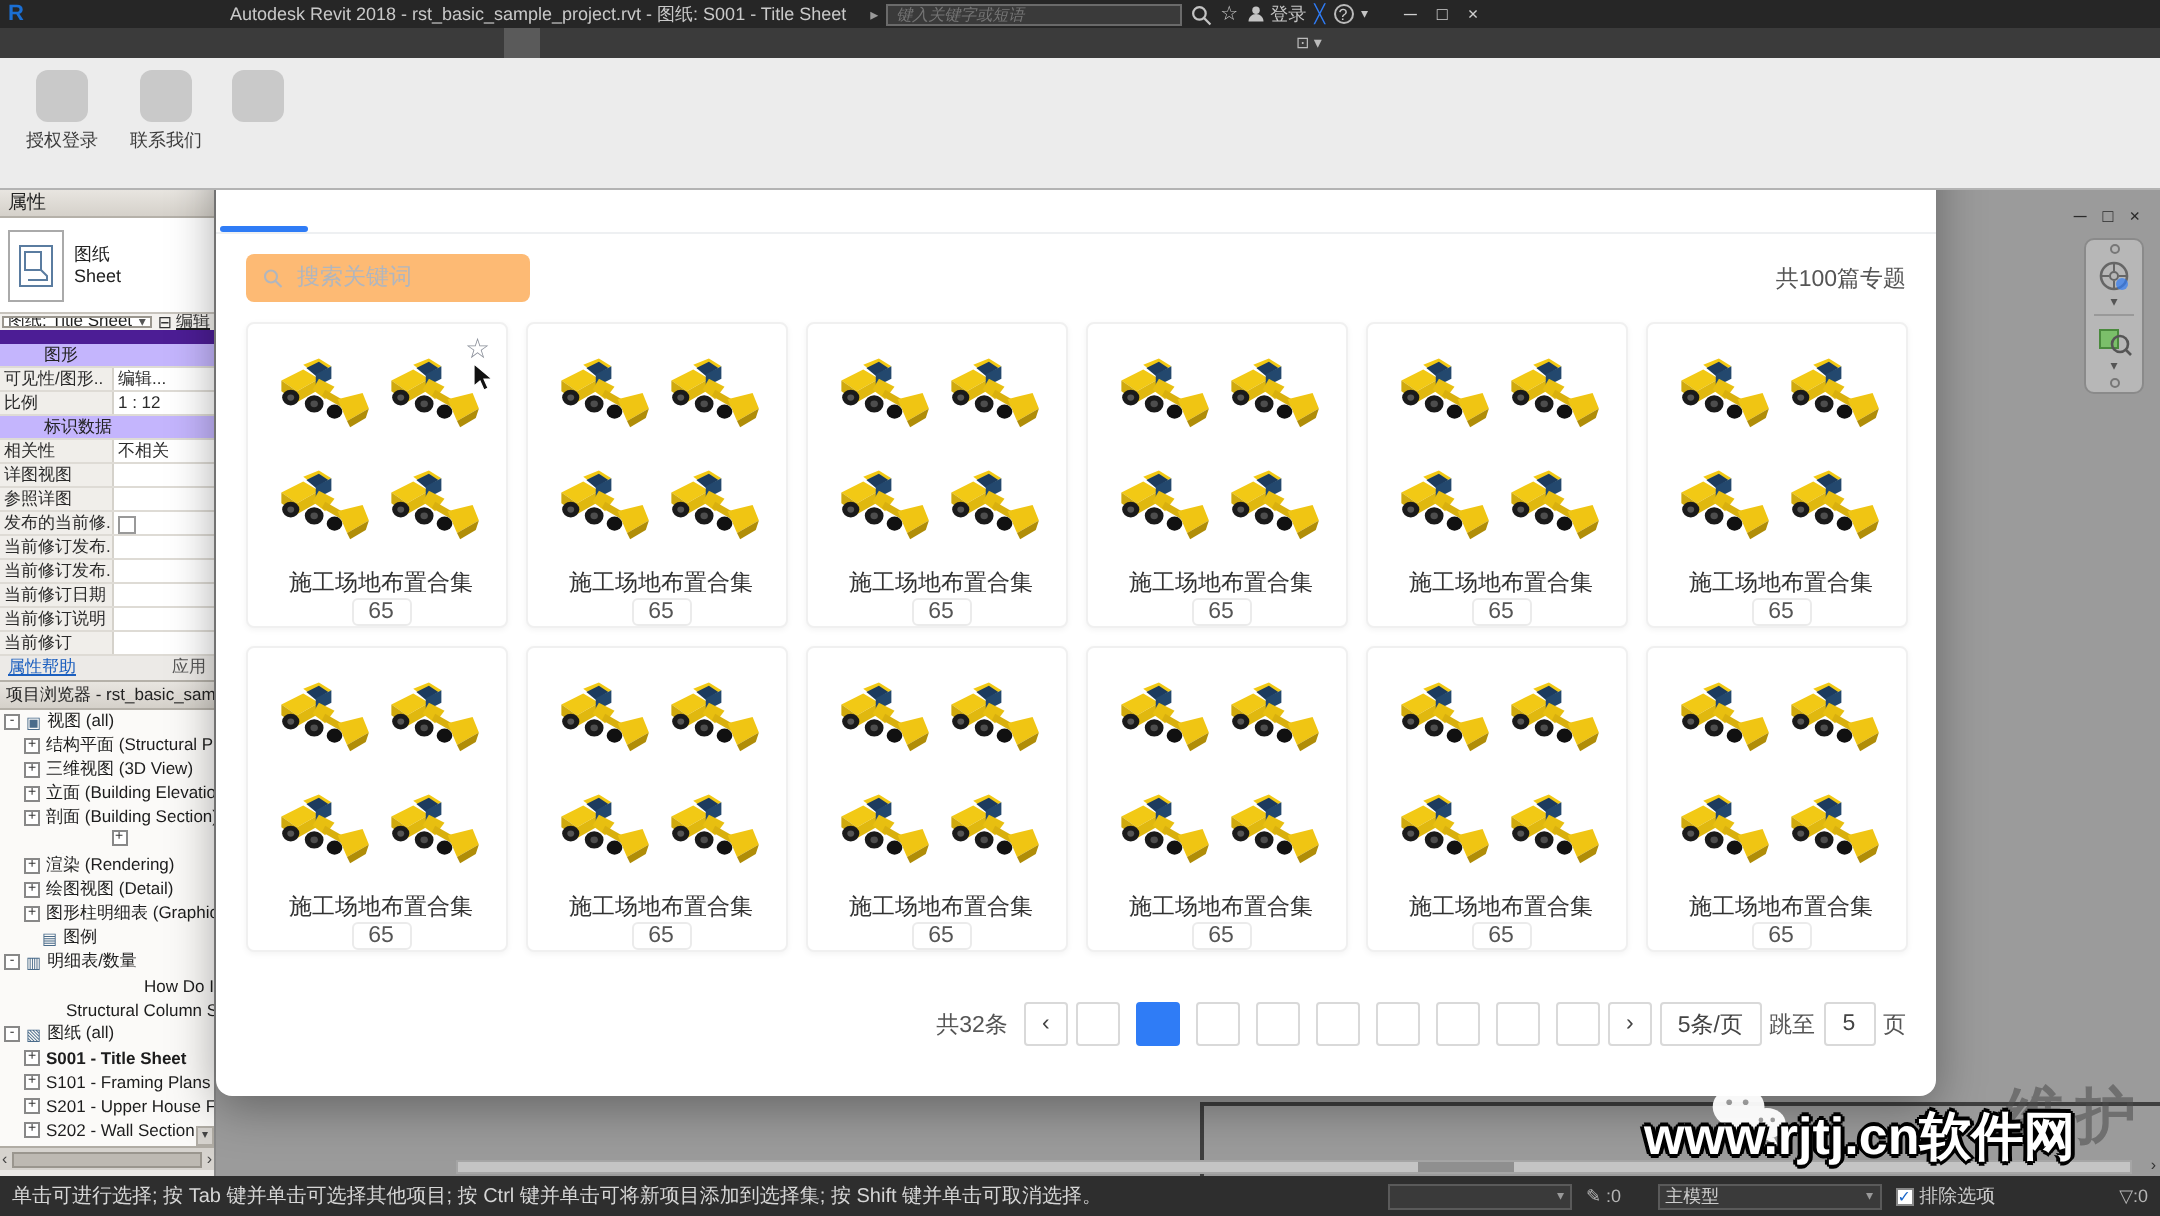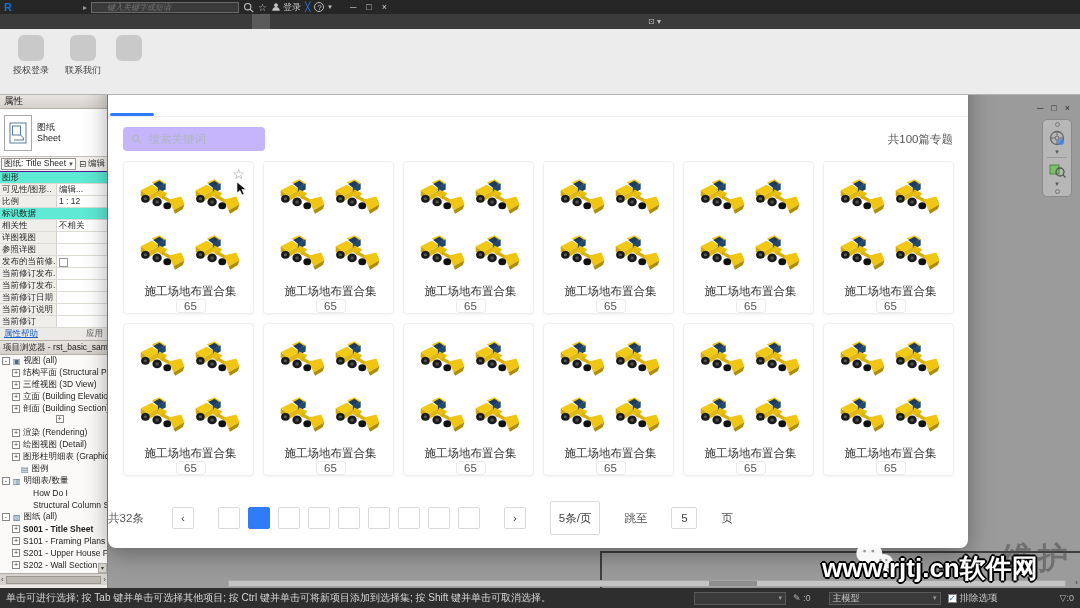--- a/index.html
+++ b/index.html
@@ -11,21 +11,21 @@
   .titlebar{position:absolute;left:0;top:0;width:1080px;height:14px;background:#262626;
             display:flex;align-items:center;gap:4px;padding:0 4px;z-index:10;color:#b9b9b9;}
   .rlogo{color:#1b6fd4;font-weight:bold;font-size:11px;line-height:11px;}
   .qa{display:flex;gap:5px;align-items:center;}
   .qai{font-size:9px;line-height:10px;color:#bdbdbd;cursor:default;}
   .qai.amber{color:#d8a600;}
   .tb-title{font-size:9px;color:#c9c9c9;white-space:nowrap;margin-left:40px;}
   .tb-arrow{font-size:8px;color:#9a9a9a;margin-left:8px;}
   .tsearch{height:11px;width:148px;background:#3a3a3a;border:1px solid #6a6a6a;display:flex;align-items:center;}
   .tsearch input{width:100%;height:17px;background:transparent;border:none;outline:none;
-                 font-size:8px;font-style:italic;color:#9a9a9a;padding:0 15px;font-family:inherit;}
+                 font-size:8px;font-style:italic;color:#9a9a9a;padding:0 4px;font-family:inherit;}
   .tbi{display:flex;align-items:center;font-size:10px;color:#c4c4c4;gap:2px;}
   .tbi .lbl{font-size:9px;}
   .xchg{color:#2f7cf6;font-weight:bold;font-size:9px;}
   .helpc{width:10px;height:10px;border:1px solid #bbb;border-radius:50%;font-size:8px;
          display:flex;align-items:center;justify-content:center;color:#ccc;}
   .winbtns{display:flex;gap:10px;margin-left:14px;margin-right:2px;}
   .winbtns span{font-size:9px;color:#cfcfcf;}
 
   
   .ribbontabs{position:absolute;left:0;top:14px;width:1080px;height:15px;background:#3b3b3b;
@@ -59,30 +59,30 @@
   .navchev{font-size:7px;color:#555;line-height:6px;}
 
   
   .leftcol{position:absolute;left:0;top:95px;width:108px;height:493px;background:#eceae7;
            border-right:1px solid #8a8a8a;z-index:2;overflow:hidden;font-size:9px;color:#1d1d1d;}
   .pal-header{height:14px;background:linear-gradient(#e8e5e0,#d5d1ca);border-bottom:1px solid #b5b1a9;
               display:flex;align-items:center;padding:0 4px;font-size:9.5px;color:#222;}
   .typesel{height:48px;background:#fff;border-bottom:1px solid #c7c3bc;display:flex;align-items:center;gap:5px;padding:2px 4px;}
   .typesel .ticonbox{width:28px;height:36px;border:1px solid #aaa;background:#fff;display:flex;align-items:center;justify-content:center;}
   .typesel .tname{font-size:9px;line-height:11px;color:#222;}
-  .selrow{height:15px;display:flex;align-items:stretch;border-bottom:1px solid #4c1d95;background:#f4f2ef;}
+  .selrow{height:15px;display:flex;align-items:stretch;border-bottom:7px solid #4c1d95;background:#f4f2ef;text-decoration:underline;}
   .selcombo{flex:1;background:#fff;border:1px solid #9a968e;margin:1px;display:flex;align-items:center;
             justify-content:space-between;padding:0 2px;font-size:8.5px;white-space:nowrap;overflow:hidden;}
   .selcombo .chev{font-size:7px;color:#555;}
   .edittype{display:flex;align-items:center;gap:2px;padding:0 2px;font-size:8.5px;color:#333;white-space:nowrap;overflow:hidden;}
   .prow{display:flex;height:12px;border-bottom:1px solid #dedbd5;overflow:hidden;}
   .pname{width:57px;background:#f0eeea;border-right:1px solid #d5d2cb;padding:0 2px;
          font-size:8.5px;line-height:11px;white-space:nowrap;overflow:hidden;color:#2a2a2a;}
   .pval{flex:1;background:#fff;padding:0 2px;font-size:8.5px;line-height:11px;white-space:nowrap;overflow:hidden;color:#2a2a2a;}
-  .prow.section{background:#5eead4;}
+  .prow.section{background:#c4b5fd;padding-left:20px;}
   .prow.section .pname{width:100%;background:transparent;border-right:none;color:#222;}
   .prow.check .pval::before{content:"";display:inline-block;width:7px;height:7px;border:1px solid #999;background:#fff;margin-top:2px;}
   .palfooter{height:13px;display:flex;align-items:center;justify-content:space-between;padding:0 4px;background:#eceae7;border-bottom:1px solid #b5b1a9;}
   .plink{color:#1b5fbf;text-decoration:underline;font-size:8.5px;white-space:nowrap;}
   .applybtn{font-size:8.5px;color:#555;white-space:nowrap;}
   .pb-header{height:14px;background:linear-gradient(#e8e5e0,#d5d1ca);border-bottom:1px solid #b5b1a9;
              display:flex;align-items:center;padding:0 3px;font-size:8.5px;color:#222;white-space:nowrap;overflow:hidden;}
   .tree{background:#fbfaf8;height:218px;overflow:hidden;position:relative;}
   .trow{display:flex;align-items:center;gap:3px;height:12px;white-space:nowrap;overflow:hidden;}
   .texp{width:8px;height:8px;border:1px solid #888;background:#fff;font-size:7px;line-height:6px;
@@ -106,42 +106,42 @@
   .dtab.active{color:#2f7cf6;}
   .dtab.active::before{content:"";position:absolute;top:0;left:50%;transform:translateX(-50%);
                        width:52px;height:3px;background:#2f7cf6;border-radius:2px;}
   .dclose{position:absolute;right:18px;top:8px;font-size:16px;color:#555;cursor:pointer;}
   .dsubtabs{display:flex;gap:22px;padding:0 24px;height:26px;align-items:center;border-bottom:1px solid #eef0f2;}
   .dsubtab{position:relative;font-size:12.5px;color:#333;height:100%;display:flex;align-items:center;}
   .dsubtab.active{color:#2f7cf6;font-weight:bold;}
   .dsubtab.active::after{content:"";position:absolute;bottom:0;left:50%;transform:translateX(-50%);
                          width:44px;height:3px;background:#2f7cf6;border-radius:2px;}
   .dsearchrow{display:flex;align-items:center;justify-content:space-between;padding:10px 15px 2px 15px;}
-  .dsearch{width:142px;height:24px;background:#c4b5fd;border-radius:4px;display:flex;align-items:center;gap:5px;padding:0 8px;}
+  .dsearch{width:142px;height:24px;background:#fdba74;border-radius:4px;display:flex;align-items:center;gap:5px;padding:0 8px;}
   .dsearch input{border:none;background:transparent;outline:none;font-size:11.5px;color:#333;width:100%;font-family:inherit;}
   .dsearch input::placeholder{color:#b0b6bf;}
   .dtotal{font-size:11.5px;color:#555;}
   .cards{display:grid;grid-template-columns:repeat(6,131px);column-gap:9px;row-gap:9px;padding:8px 15px 0 15px;}
   .card{position:relative;width:131px;height:153px;border:1px solid #f0f0f0;border-radius:4px;background:#fff;
         box-shadow:0 1px 3px rgba(0,0,0,.05);cursor:pointer;}
   .cimgs{height:122px;display:grid;grid-template-columns:1fr 1fr;align-items:center;justify-items:center;padding:8px 10px 2px 10px;}
   .ld{width:50px;height:46px;}
   .cfoot{height:29px;display:flex;align-items:center;justify-content:space-between;padding:0 5px 0 9px;flex-direction:column;}
   .ctitle{font-size:11.5px;color:#333;white-space:nowrap;}
   .ccount{min-width:30px;height:21px;border:1px solid #ebebeb;border-radius:3px;display:flex;align-items:center;
           justify-content:center;font-size:11.5px;color:#555;background:#fff;}
   .cardstar{display:none;position:absolute;right:8px;top:4px;font-size:14px;color:#8a8f99;}
   .cardcursor{display:none;position:absolute;right:6px;top:20px;}
   .card.starred .cardstar,.card.starred .cardcursor{display:block;}
-  .pagi{display:flex;align-items:center;gap:24px;padding:25px 15px 0 0;}
+  .pagi{display:flex;align-items:center;justify-content:flex-end;gap:4px;padding:25px 15px 0 0;}
   .pgtotal{font-size:11.5px;color:#555;margin-right:4px;}
   .pgbtn{min-width:22px;height:22px;border:1px solid #d9d9d9;border-radius:2px;background:#fff;display:flex;
          align-items:center;justify-content:center;font-size:11.5px;color:#444;cursor:pointer;padding:0 4px;}
   .pgbtn.active{background:#2f7cf6;border-color:#2f7cf6;color:#fff;}
-  .pgsize{height:34px;border:1px solid #d9d9d9;border-radius:2px;display:flex;align-items:center;padding:0 8px;
+  .pgsize{height:22px;border:1px solid #d9d9d9;border-radius:2px;display:flex;align-items:center;padding:0 8px;
           font-size:11.5px;color:#444;background:#fff;}
   .pgjump{font-size:11.5px;color:#555;}
   .pginput{width:26px;height:22px;border:1px solid #d9d9d9;border-radius:2px;text-align:center;
            font-size:11.5px;color:#444;background:#fff;display:flex;align-items:center;justify-content:center;}
 
   
   .statusbar{position:absolute;left:0;top:588px;width:1080px;height:20px;background:#2e2e2e;z-index:4;
              display:flex;align-items:center;padding:0 6px;color:#d6d6d6;font-size:10px;}
   .sb-hint{white-space:nowrap;overflow:hidden;flex:0 0 auto;}
   .sb-right{margin-left:auto;display:flex;align-items:center;gap:7px;}
@@ -232,20 +232,21 @@
         <span class="qai"></span>
         <span class="qai"></span>
         <span class="qai"></span>
         <span class="qai amber"></span>
         <span class="qai"></span>
         <span class="qai"></span>
         <span class="qai"></span>
         <span class="qai"></span>
         <span class="qai"></span>
     </div>
+    <div class="tb-title">Autodesk Revit 2018 - rst_basic_sample_project.rvt - 图纸: S001 - Title Sheet</div>
     <span class="tb-arrow">▸</span>
     <div class="tsearch">
       <input placeholder="键入关键字或短语" style="">
     </div>
     <span class="tbi">
         <svg width="11" height="11">
           <use href="#sym-mag"></use>
         </svg>
       </span>
     <span class="tbi">☆</span>
@@ -465,21 +466,21 @@
           <div class="trow" style="padding-left: 10px;">
             <span class="texp"></span>
             <span class="ticon">▤</span>
             <span class="tlabel">图例</span>
           </div>
           <div class="trow" style="padding-left: 2px;">
             <span class="texp">-</span>
             <span class="ticon">▥</span>
             <span class="tlabel">明细表/数量</span>
           </div>
-          <div class="trow" style="padding-left: 22px;">
+          <div class="trow" style="padding-left: 22px; justify-content: flex-end;">
             <span class="texp"></span>
 
             <span class="tlabel">How Do I</span>
           </div>
           <div class="trow" style="padding-left: 22px;">
             <span class="texp"></span>
 
             <span class="tlabel">Structural Column Schedule</span>
           </div>
           <div class="trow" style="padding-left: 2px;">

